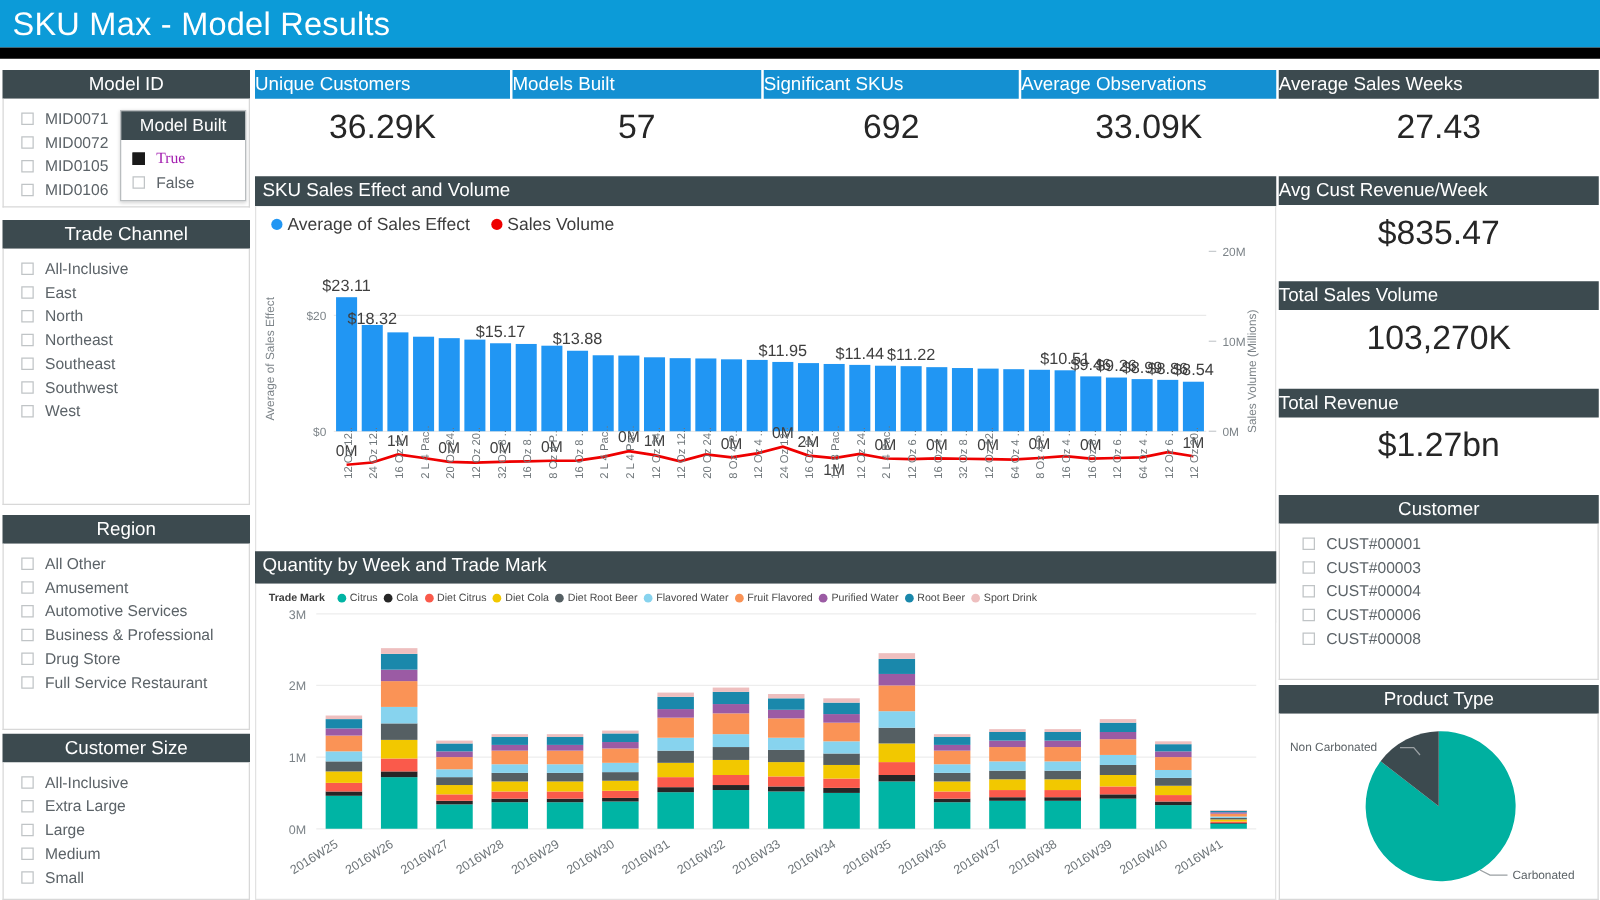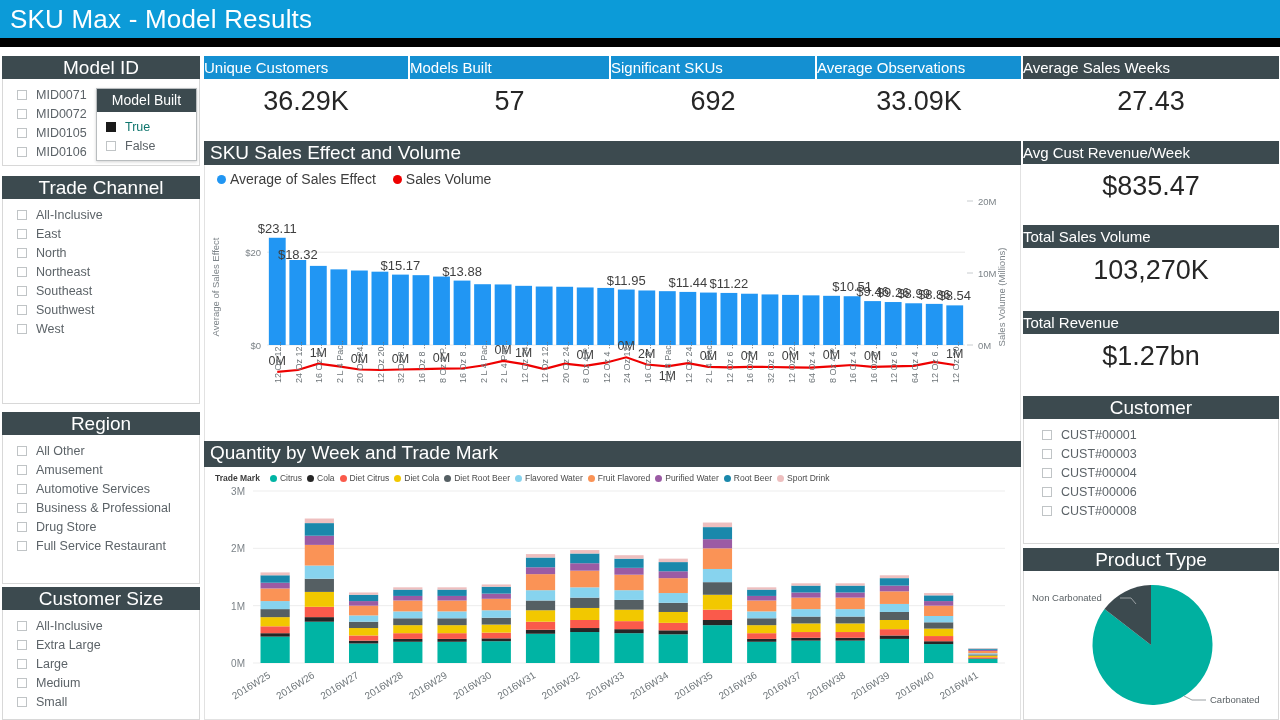--- a/index.html
+++ b/index.html
@@ -19,21 +19,21 @@
   }
   .titlebar .title {
     font-size:26px; font-weight:400; letter-spacing:.2px;
     padding-left:10px; line-height:1;
   }
   .blackstrip { position:absolute; left:0; top:38px; width:1280px; height:9px; background:#000; }
 
   
   .panel-hd {
     background:#3c4a4f; color:#ffffff;
-    font-size:19px; text-align:center; line-height:23px; height:23px;
+    font-size:15px; text-align:center; line-height:23px; height:23px;
     white-space:nowrap; overflow:hidden;
   }
   .panel-hd.left { text-align:left; padding-left:6px; }
 
   
   .kpi { position:absolute; background:#fff; }
   .kpi .kpi-hd {
     background:#1490d2; color:#fff; height:23px; line-height:23px;
     font-size:15px; white-space:nowrap;
   }
@@ -109,21 +109,21 @@
         <span class="sl-label">MID0106</span>
       </div>
     </div>
   </div>
 
   <div class="popup" style="left:96px; top:88px; width:101px; height:73px;">
     <div class="panel-hd">Model Built</div>
     <div style="padding:5px 0 0 0;">
       <div class="sl-item" style="padding-left:9px;">
         <span class="cbx checked"></span>
-        <span class="sl-label" style="color:#0f766e;">True</span>
+        <span class="sl-label" style="color:#a21caf;font-family:Liberation Serif, serif;">True</span>
       </div>
       <div class="sl-item" style="padding-left:9px;">
         <span class="cbx"></span>
         <span class="sl-label">False</span>
       </div>
     </div>
   </div>
 
   <div class="slicer" style="left:2px; top:176px; width:198px; height:228px;">
     <div class="panel-hd">Trade Channel</div>

